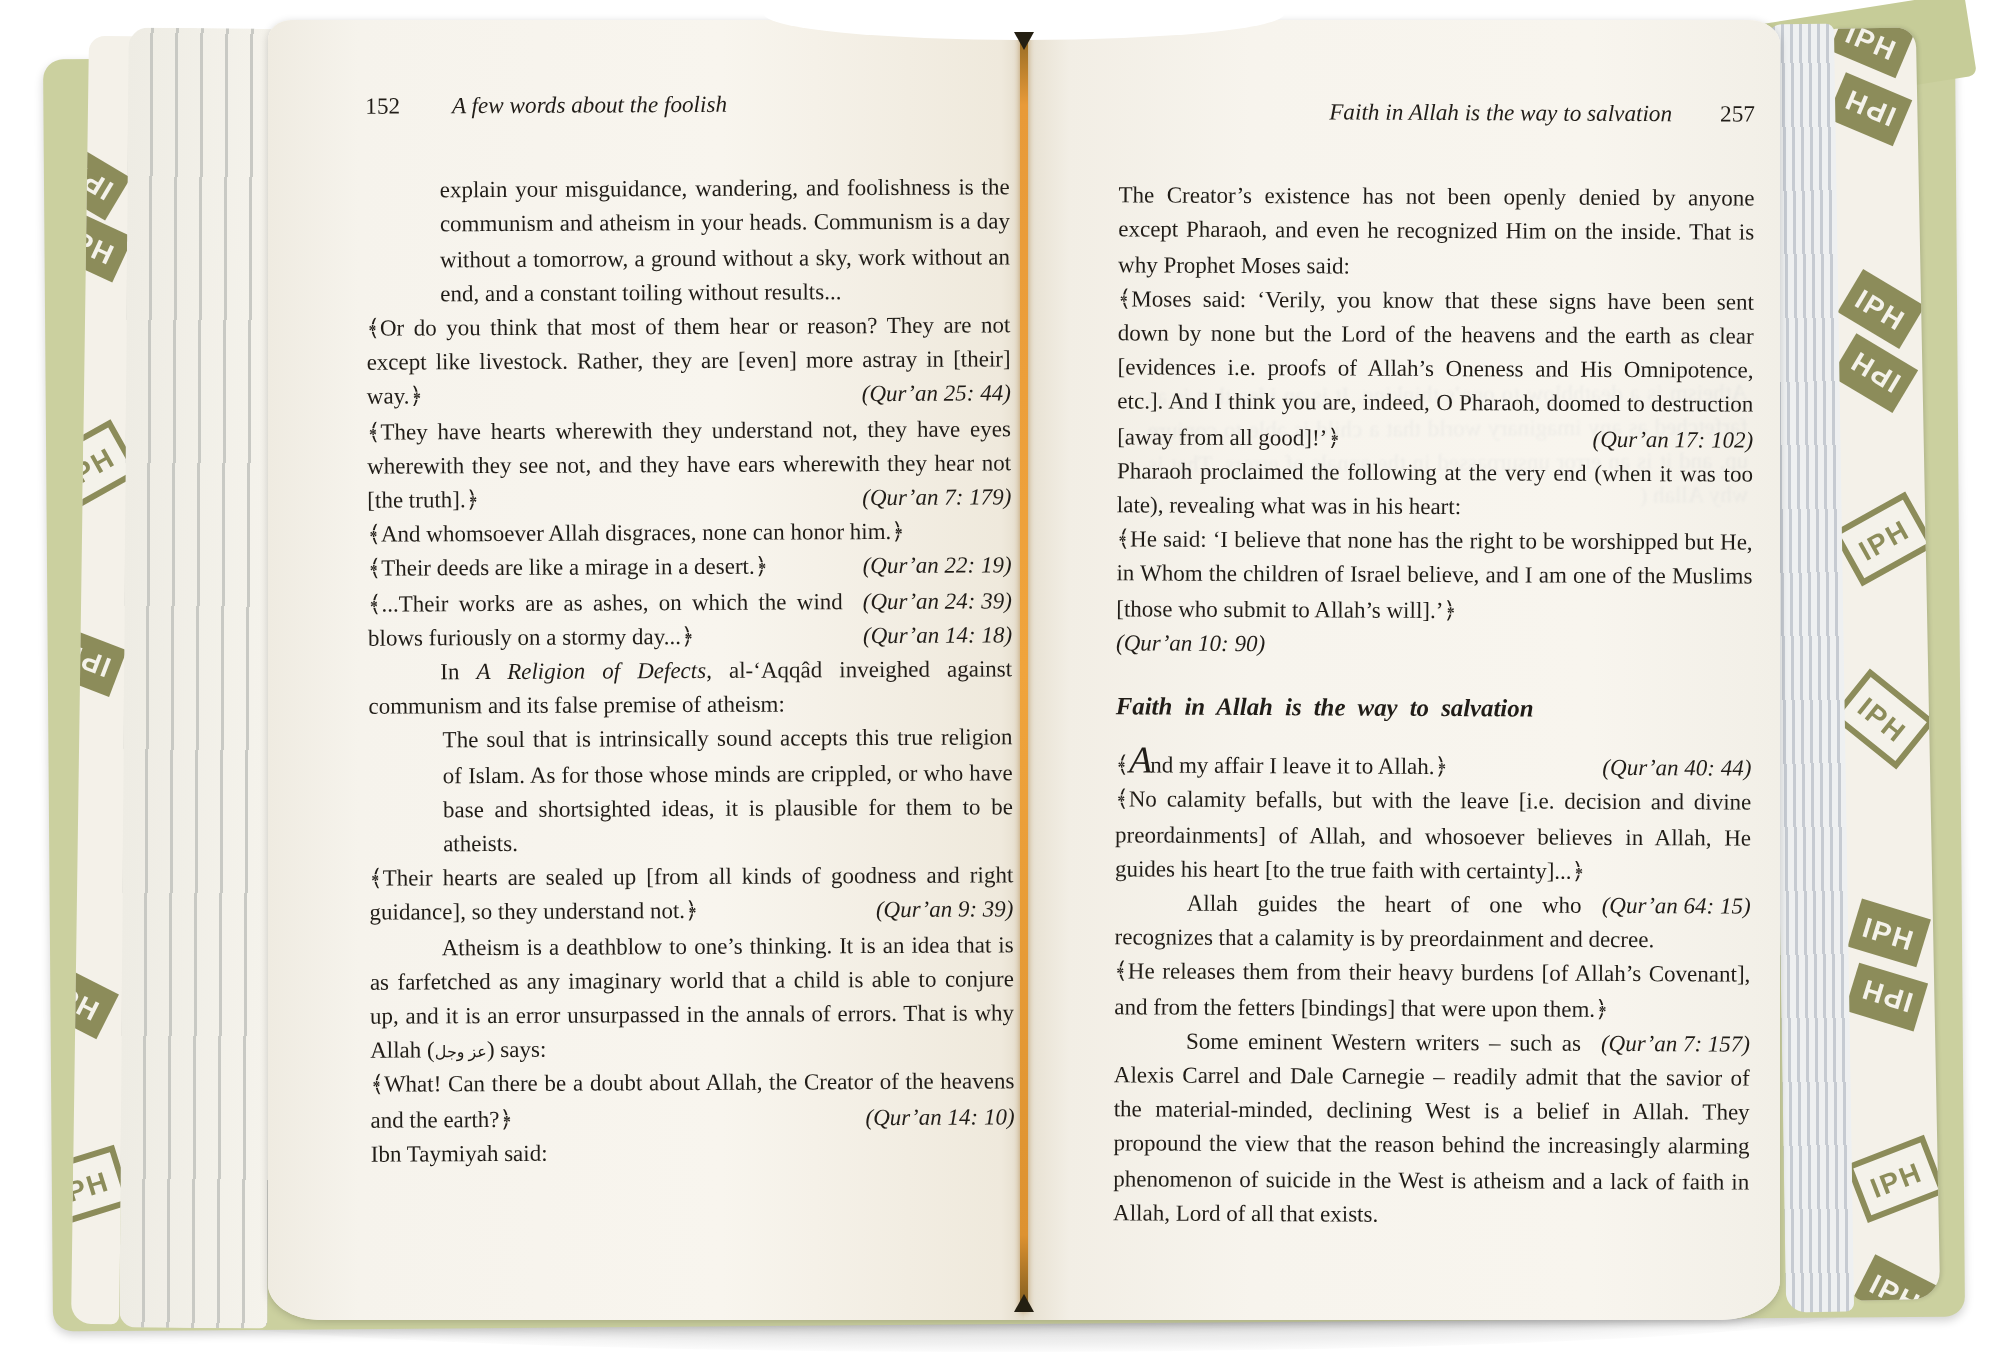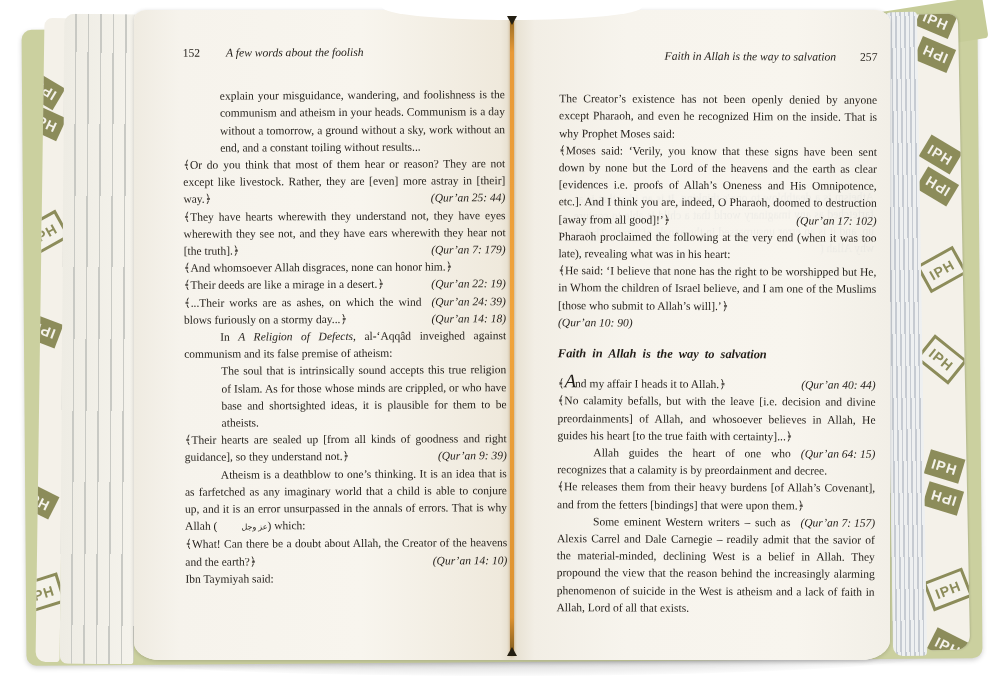--- a/index.html
+++ b/index.html
@@ -66,21 +66,21 @@
   .rh-right{justify-content:flex-end;gap:24px;}
   .body p{margin:0;}
   .para{text-indent:36px;}
   .para-flush{text-indent:0;}
   .blockquote{margin-left:37px !important;}
   .cite{float:right;font-style:italic;padding-left:10px;}
   .cite-left{font-style:italic;}
   .section-heading{font-weight:bold;font-style:italic;font-size:12.4px;word-spacing:3px;
                    margin:14px 0 13px 0 !important;text-align:left;}
   .script-initial{font-style:italic;font-size:19px;line-height:10px;letter-spacing:-1px;}
-  .honorific{font-size:8px;padding-left:24px;}
+  .honorific{font-size:8px;}
   .qq{text-align:justify;}
 
   
   .ghost{position:absolute;width:300px;font-size:11.5px;line-height:17px;color:#8a97a8;opacity:.09;
          transform:scaleX(-1) rotate(.4deg);filter:blur(.6px);text-align:justify;pointer-events:none;}
 </style>
 </head>
 <body>
 
 <div class="scene">
@@ -134,39 +134,39 @@
       <div class="body">
         <p class="blockquote">explain your misguidance, wandering, and foolishness is the communism and atheism in your heads. Communism is a day without a tomorrow, a ground without a sky, work without an end, and a constant toiling without results...</p>
         <p class="qq"><span>﴾Or do you think that most of them hear or reason? They are not except like livestock. Rather, they are [even] more astray in [their] way.﴿</span><span class="cite">(Qur’an 25: 44)</span></p>
         <p class="qq"><span>﴾They have hearts wherewith they understand not, they have eyes wherewith they see not, and they have ears wherewith they hear not [the truth].﴿</span><span class="cite">(Qur’an 7: 179)</span></p>
         <p class="qq"><span>﴾And whomsoever Allah disgraces, none can honor him.﴿</span><span class="cite">(Qur’an 22: 19)</span></p>
         <p class="qq"><span>﴾Their deeds are like a mirage in a desert.﴿</span><span class="cite">(Qur’an 24: 39)</span></p>
         <p class="qq"><span>﴾...Their works are as ashes, on which the wind blows furiously on a stormy day...﴿</span><span class="cite">(Qur’an 14: 18)</span></p>
         <p class="para"><span>In </span><i>A Religion of Defects</i><span>, al-‘Aqqâd inveighed against communism and its false premise of atheism:</span></p>
         <p class="blockquote">The soul that is intrinsically sound accepts this true religion of Islam. As for those whose minds are crippled, or who have base and shortsighted ideas, it is plausible for them to be atheists.</p>
         <p class="qq"><span>﴾Their hearts are sealed up [from all kinds of goodness and right guidance], so they understand not.﴿</span><span class="cite">(Qur’an 9: 39)</span></p>
-        <p class="para"><span>Atheism is a deathblow to one’s thinking. It is an idea that is as farfetched as any imaginary world that a child is able to conjure up, and it is an error unsurpassed in the annals of errors. That is why Allah (</span><span class="honorific">عز وجل</span><span>) which:</span></p>
+        <p class="para"><span>Atheism is a deathblow to one’s thinking. It is an idea that is as farfetched as any imaginary world that a child is able to conjure up, and it is an error unsurpassed in the annals of errors. That is why Allah (</span><span class="honorific">عز وجل</span><span>) says:</span></p>
         <p class="qq"><span>﴾What! Can there be a doubt about Allah, the Creator of the heavens and the earth?﴿</span><span class="cite">(Qur’an 14: 10)</span></p>
         <p class="para-flush">Ibn Taymiyah said:</p>
       </div>
     </div>
 
     <div class="content cr">
       <div class="running-head rh-right">
         <span class="rh-title">Faith in Allah is the way to salvation</span>
         <span>257</span>
       </div>
       <div class="body">
         <p class="para-flush">The Creator’s existence has not been openly denied by anyone except Pharaoh, and even he recognized Him on the inside. That is why Prophet Moses said:</p>
         <p class="qq"><span>﴾Moses said: ‘Verily, you know that these signs have been sent down by none but the Lord of the heavens and the earth as clear [evidences i.e. proofs of Allah’s Oneness and His Omnipotence, etc.]. And I think you are, indeed, O Pharaoh, doomed to destruction [away from all good]!’﴿</span><span class="cite">(Qur’an 17: 102)</span></p>
         <p class="para-flush">Pharaoh proclaimed the following at the very end (when it was too late), revealing what was in his heart:</p>
         <p class="qq">﴾He said: ‘I believe that none has the right to be worshipped but He, in Whom the children of Israel believe, and I am one of the Muslims [those who submit to Allah’s will].’﴿</p>
         <p class="cite-left">(Qur’an 10: 90)</p>
         <p class="section-heading">Faith in Allah is the way to salvation</p>
-        <p class="qq"><span>﴾</span><span class="script-initial">A</span><span>nd my affair I heads it to Allah.﴿</span><span class="cite">(Qur’an 40: 44)</span></p>
+        <p class="qq"><span>﴾</span><span class="script-initial">A</span><span>nd my affair I leave it to Allah.﴿</span><span class="cite">(Qur’an 40: 44)</span></p>
         <p class="qq"><span>﴾No calamity befalls, but with the leave [i.e. decision and divine preordainments] of Allah, and whosoever believes in Allah, He guides his heart [to the true faith with certainty]...﴿</span><span class="cite">(Qur’an 64: 15)</span></p>
         <p class="para">Allah guides the heart of one who recognizes that a calamity is by preordainment and decree.</p>
         <p class="qq"><span>﴾He releases them from their heavy burdens [of Allah’s Covenant], and from the fetters [bindings] that were upon them.﴿</span><span class="cite">(Qur’an 7: 157)</span></p>
         <p class="para">Some eminent Western writers – such as Alexis Carrel and Dale Carnegie – readily admit that the savior of the material-minded, declining West is a belief in Allah. They propound the view that the reason behind the increasingly alarming phenomenon of suicide in the West is atheism and a lack of faith in Allah, Lord of all that exists.</p>
       </div>
     </div>
   </div>
 
 </div>
 

